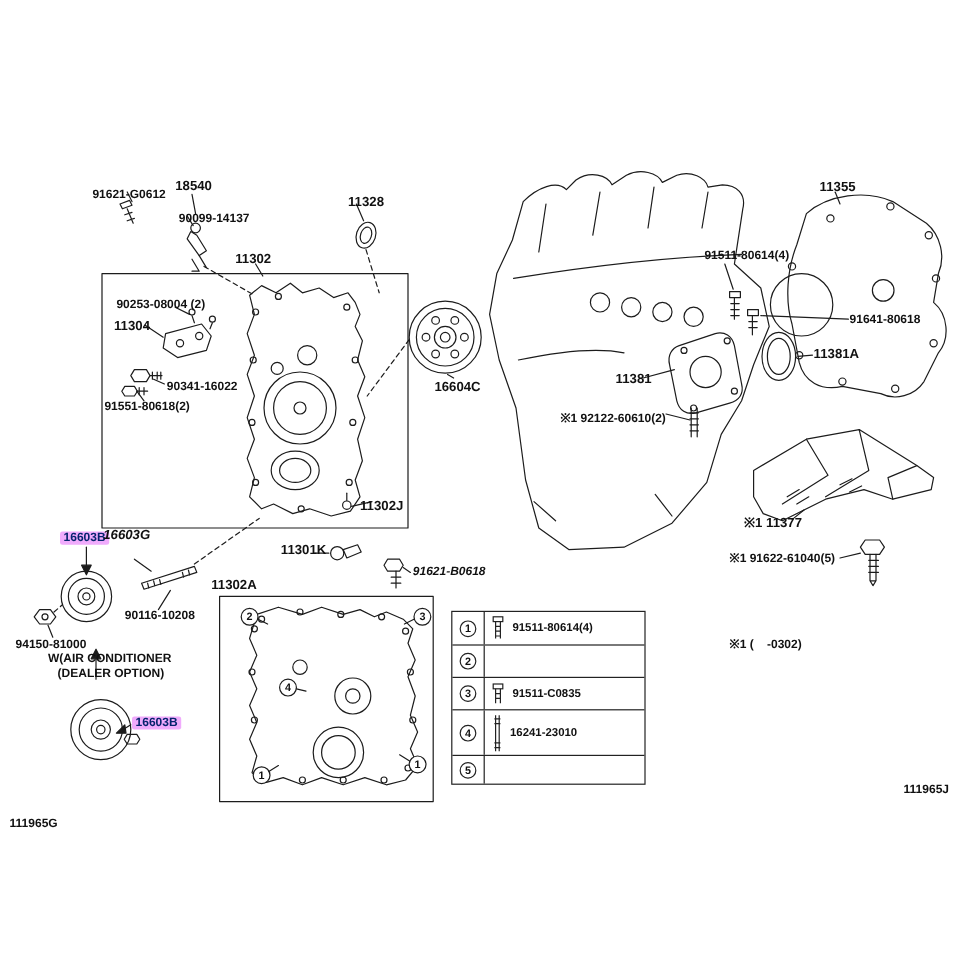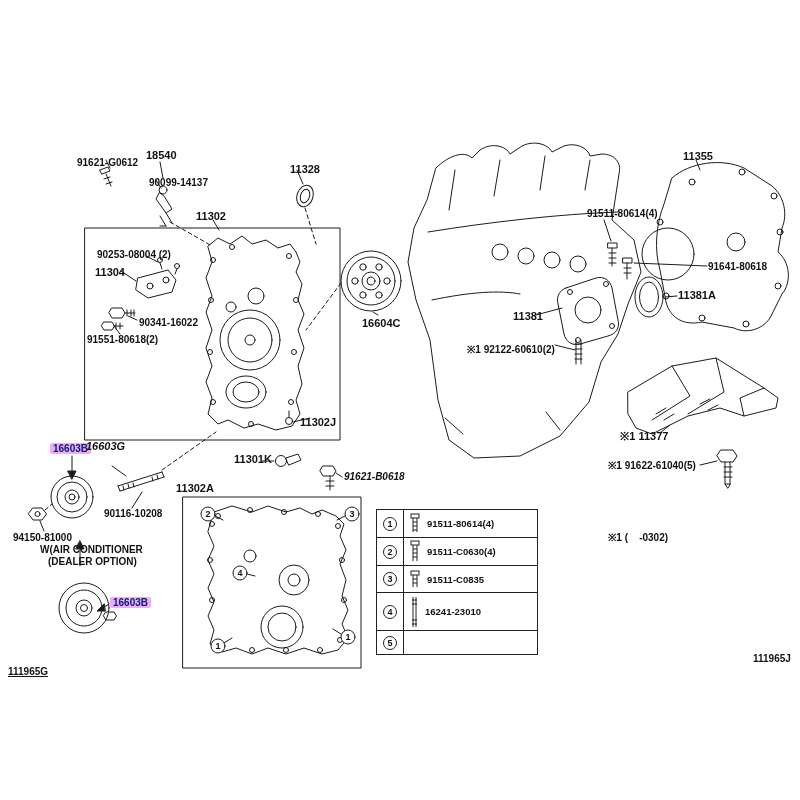--- a/index.html
+++ b/index.html
@@ -337,29 +337,20 @@
               <path d="M4,5 v14 M8,5 v14 M4,9 h4 M4,13 h4 M4,17 h4"></path>
             </g>
           </svg>
         <span class="pn">91511-80614(4)</span>
       </div>
     </div>
     <div class="lrow">
       <div class="lnum">
           <span class="circ">2</span>
         </div>
-      <div class="lpart">
-        <svg width="12" height="23" viewBox="0 0 12 23">
-            <g stroke="#222" fill="none">
-              <rect x="2" y="1" width="8" height="4"></rect>
-              <path d="M4,5 v16 M8,5 v16 M4,9 h4 M4,13 h4 M4,17 h4"></path>
-            </g>
-          </svg>
-        <span class="pn">91511-C0630(4)</span>
-      </div>
     </div>
     <div class="lrow">
       <div class="lnum">
           <span class="circ">3</span>
         </div>
       <div class="lpart">
         <svg width="12" height="19" viewBox="0 0 12 19">
             <g stroke="#222" fill="none">
               <rect x="2" y="1" width="8" height="4"></rect>
               <path d="M4,5 v12 M8,5 v12 M4,9 h4 M4,13 h4"></path>
@@ -381,16 +372,16 @@
         <span class="pn">16241-23010</span>
       </div>
     </div>
     <div class="lrow short">
       <div class="lnum">
           <span class="circ">5</span>
         </div>
     </div>
   </div>
 
-  <div class="footer-code" style="left:8px;  top:666px;text-decoration:underline;">111965G</div>
+  <div class="footer-code" style="left:8px;  top:681px;">111965G</div>
   <div class="footer-code" style="left:753px; top:653px;">111965J</div>
 
 </div>
 
 </body></html>

